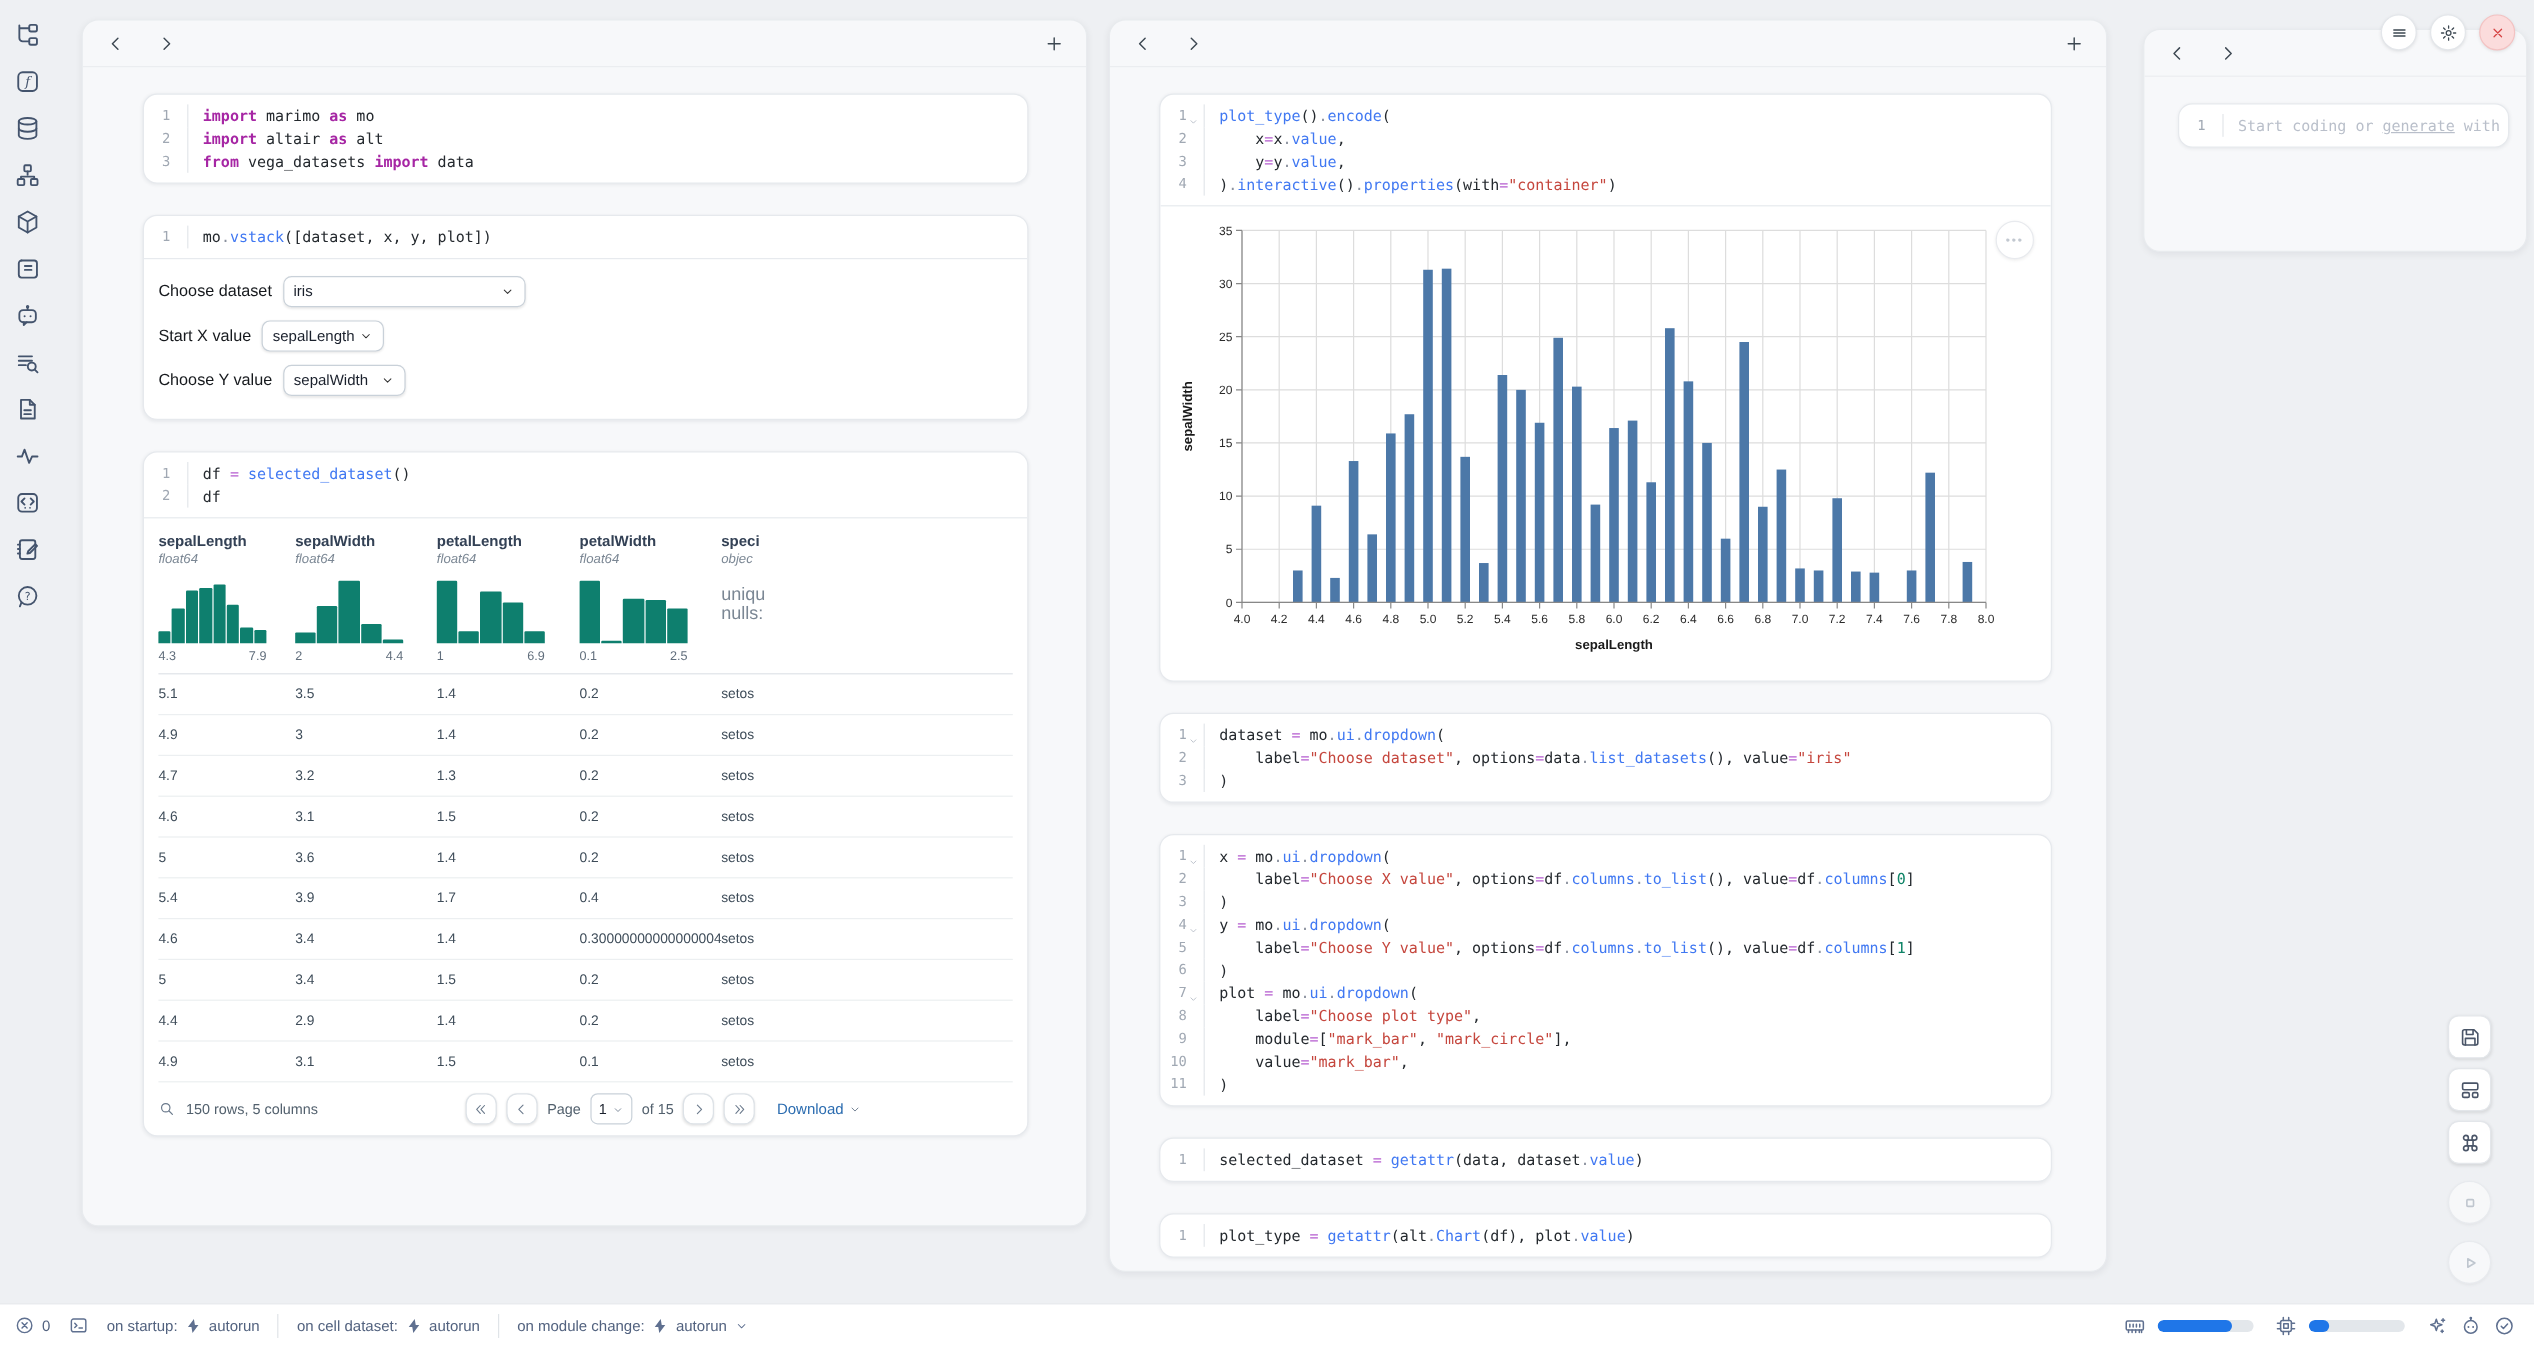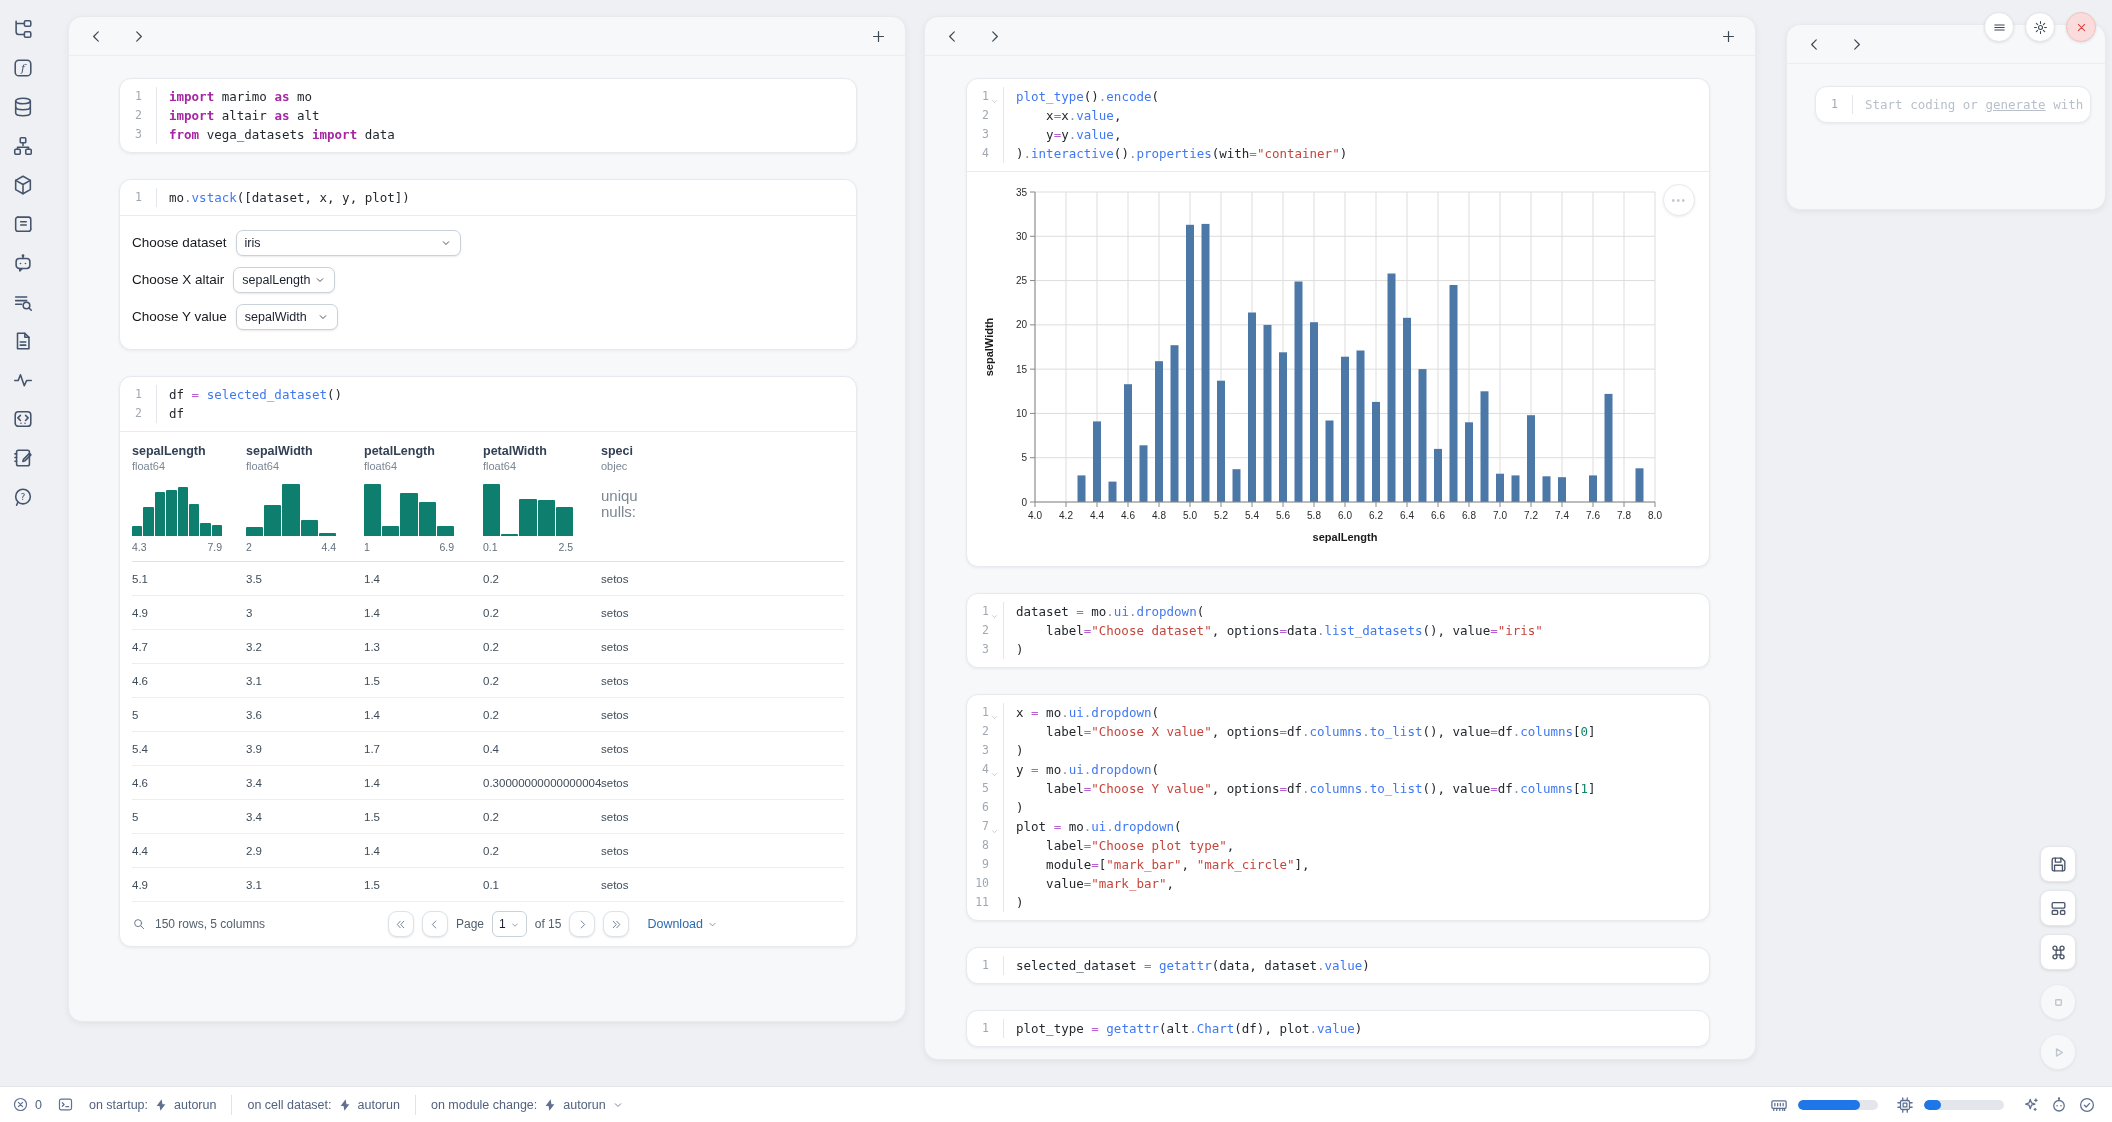--- a/index.html
+++ b/index.html
@@ -55,30 +55,30 @@
   .tk-phu{color:#b9bfca;text-decoration:underline;}
 
   .cell-output{border-top:1px solid #e7eaee;}
 
   
   .out-controls{padding:8px 0 14px 0;}
   .ctl-row{display:flex;align-items:center;height:37px;padding-left:12px;font-size:13.5px;color:#16191d;}
   .select{display:inline-flex;align-items:center;justify-content:space-between;margin-left:9px;
     height:26px;box-sizing:border-box;padding:0 8px;background:#fff;border:1px solid #c9d1d9;
     border-radius:7px;box-shadow:0 1px 2px rgba(0,0,0,.09);font-size:12.5px;color:#1a202c;width:102px;cursor:pointer;}
-  .select-wide{width:225px;}
+  .select-wide{width:202px;}
   .select .icon{width:12px;height:12px;color:#333;}
 
   
   .out-table{padding:0 12px;font-size:11.5px;color:#3e4c59;}
   .df-head,.df-row{display:grid;grid-template-columns:114px 118px 119px 118px 1fr;}
   .df-head{padding:12px 0 8px 0;border-bottom:1px solid #dfe3e8;}
   .df-col{padding-right:10px;}
   .col-name{font-size:12.5px;font-weight:bold;color:#334155;}
-  .col-type{font-size:11px;color:#7b8794;margin-top:2px;}
+  .col-type{font-size:11px;color:#7b8794;margin-top:2px;font-style:italic;}
   .hist{display:flex;align-items:flex-end;gap:1px;height:52px;width:90px;margin-top:12px;}
   .hist span{flex:1;border-radius:1px 1px 0 0;}
   .hist-range{display:flex;justify-content:space-between;width:90px;font-size:10.5px;color:#616e7c;margin-top:5px;}
   .col-notes{margin-top:16px;font-size:15px;color:#7b8794;line-height:16px;}
   .df-col-species{max-width:52px;overflow:hidden;white-space:nowrap;}
   .df-row{height:33px;align-items:center;border-bottom:1px solid #eceff1;}
   .df-cell{white-space:nowrap;}
   .df-footer{display:flex;align-items:center;height:44px;color:#52606d;font-size:12px;}
   .df-footer .icon{width:14px;height:14px;color:#6b7a8c;}
   .df-summary{margin-left:9px;}
@@ -285,21 +285,21 @@
               <div class="ctl-row">
                 <span class="ctl-label">Choose dataset</span>
                 <span class="select select-wide">
                   <span class="select-value">iris</span>
                   <span class="icon"><svg viewBox="0 0 24 24">
                       <path d="M6.5 9.5L12 15l5.5-5.5"></path>
                     </svg></span>
                 </span>
               </div>
               <div class="ctl-row">
-                <span class="ctl-label">Choose X altair</span>
+                <span class="ctl-label">Start X value</span>
                 <span class="select">
                   <span class="select-value">sepalLength</span>
                   <span class="icon"><svg viewBox="0 0 24 24">
                       <path d="M6.5 9.5L12 15l5.5-5.5"></path>
                     </svg></span>
                 </span>
               </div>
               <div class="ctl-row">
                 <span class="ctl-label">Choose Y value</span>
                 <span class="select">

